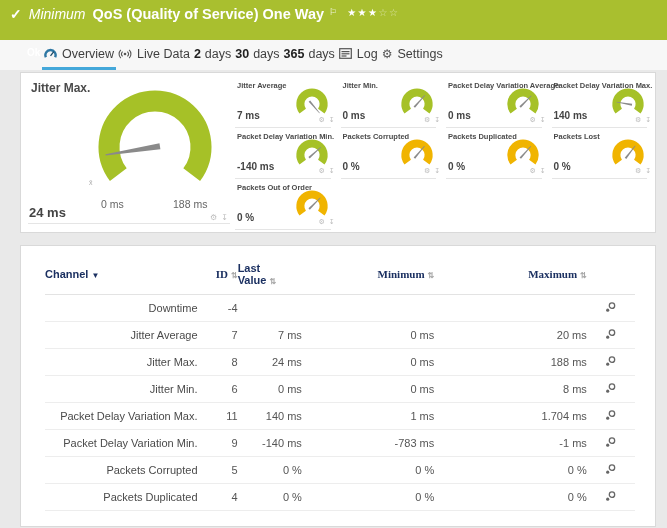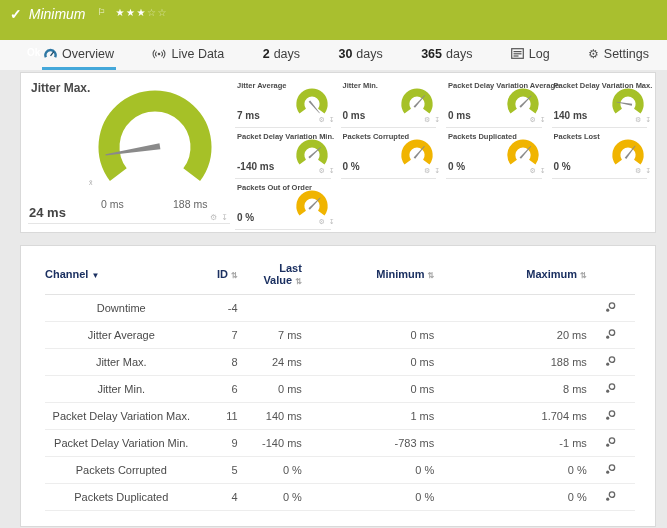--- a/index.html
+++ b/index.html
@@ -11,21 +11,21 @@
   .topbar-row { display:flex; align-items:flex-start; padding:6px 0 0 10px; }
   .check-ic { font-size:14px; font-weight:bold; margin-right:7px; line-height:16px; }
   .kind { font-style:italic; font-size:14px; margin-right:7px; line-height:16px; }
   .sensor-title { font-weight:bold; font-size:14.5px; line-height:16px; }
   .flag-ic { font-size:9px; margin-left:5px; line-height:12px; }
   .stars { margin-left:10px; font-size:10px; letter-spacing:1.5px; line-height:14px; }
   .st-empty { opacity:.55; }
   .status-ok { position:absolute; left:27px; top:24px; font-size:10px; font-weight:bold;margin-top:23px; }
 
   
-  .tabs { height:30px; background:#f7f7f7; display:flex; justify-content:space-between;
+  .tabs { height:30px; background:#f7f7f7; display:flex; justify-content:flex-start;
           padding:0 16px 0 42px; }
   .tab { display:flex; align-items:center; font-size:12.5px; color:#3f3f3f;
          border-bottom:3px solid transparent; padding:0 2px; cursor:default; white-space:nowrap; }
   .tab.active { border-bottom-color:#44a8da; }
   .tab-icon { margin-right:5px; display:flex; align-items:center; font-size:12px; color:#555; }
   .tab b { margin-right:4px; color:#222; }
 
   
   .card { background:#fff; border:1px solid #d9d9d9; }
   .overview-card { margin:2px 11px 0 20px; height:161px; display:flex; position:relative; }
@@ -50,36 +50,37 @@
               color:#4a4a4a; white-space:nowrap; z-index:2; }
   .mg-gauge { position:absolute; right:9px; top:11px; }
   .mg-value { position:absolute; left:4px; bottom:7px; font-size:10px; font-weight:bold; color:#444; }
   .mg-icons { position:absolute; right:3px; bottom:4px; font-size:7px; color:#bdbdbd; letter-spacing:1px; }
 
   
   .table-card { margin:12px 11px 0 20px; height:282px; padding:6px 20px 0 24px; }
   table { width:100%; border-collapse:collapse; font-size:11px; color:#555; table-layout:fixed; }
   th { color:#1b3061; font-size:11px; font-weight:bold; padding:10px 0 8px;
        border-bottom:1px solid #e3e3e3; vertical-align:middle; cursor:default; }
-  th.l { text-align:left; } th.r { text-align:right; } th.c { text-align:right; }
+  th.l { text-align:left; } th.r { text-align:right;font-family:Liberation Serif, serif; } th.c { text-align:left; }
   .sort { font-size:8px; color:#a7a7a7; margin-left:3px; }
   .caret { font-size:8px; color:#1b3061; margin-left:3px; }
   td { padding:5.5px 0; border-bottom:1px solid #ededed; }
-  td.ch { text-align:center; color:#4a4a4a; white-space:nowrap; overflow:hidden; }
+  td.ch { text-align:right; color:#4a4a4a; white-space:nowrap; overflow:hidden; }
   td.num { text-align:right; }
   td.act { text-align:center; }
   .wrench-btn { display:inline-block; line-height:0; cursor:pointer; }
 </style>
 </head>
 <body>
 
 <div class="topbar">
   <div class="topbar-row">
     <span class="check-ic">✓</span>
     <span class="kind">Minimum</span>
+    <span class="sensor-title">QoS (Quality of Service) One Way</span>
     <span class="flag-ic">⚐</span>
     <span class="stars" id="stars"><span class="st-filled">★</span><span class="st-filled">★</span><span class="st-filled">★</span><span class="st-empty">☆</span><span class="st-empty">☆</span></span>
   </div>
   <div class="status-ok">Ok</div>
 </div>
 
 <div class="tabs" id="tabs">
     <div class="tab active">
       <span class="tab-icon">
         <svg width="13" height="13" viewBox="0 0 14 14">

